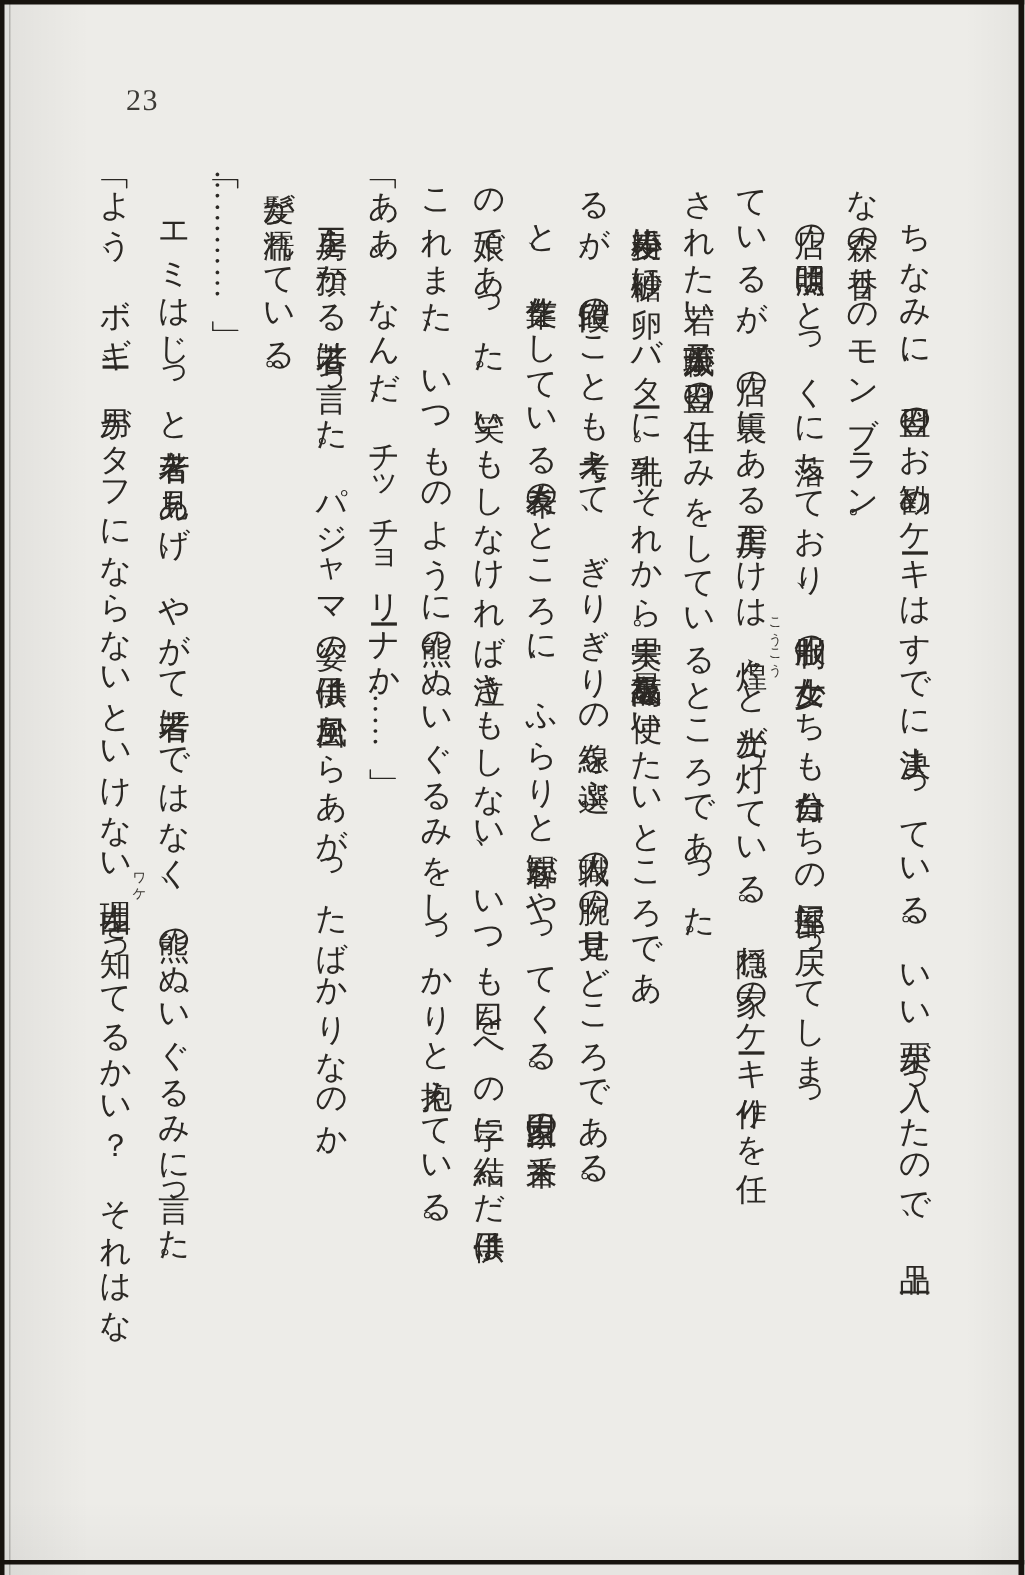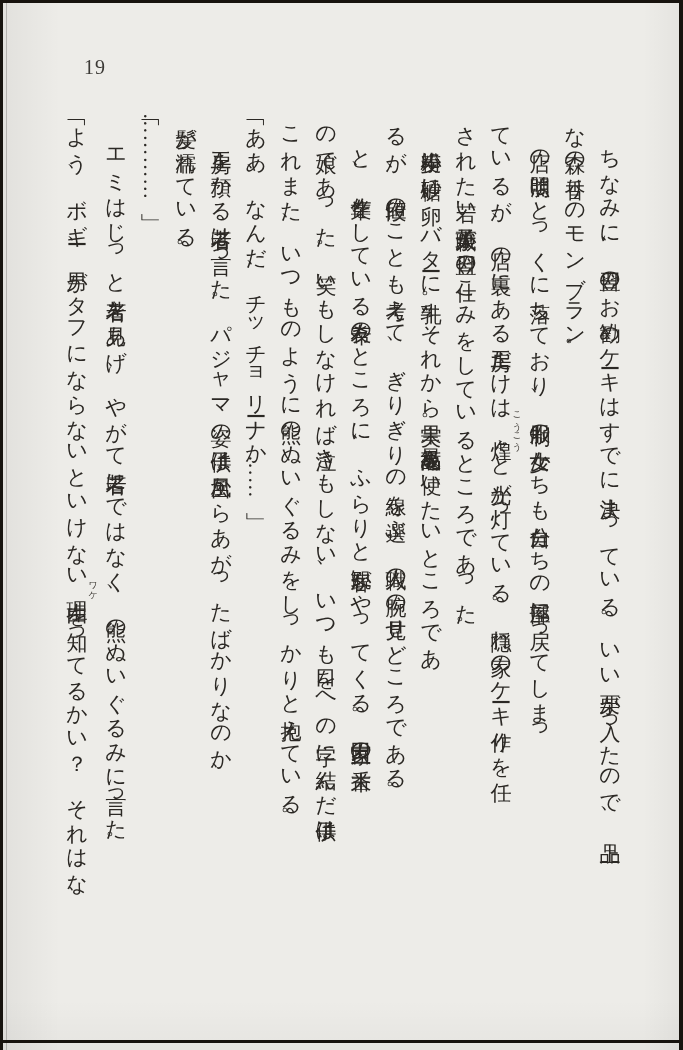--- a/index.html
+++ b/index.html
@@ -67,21 +67,21 @@
 </head>
 <body>
 
 <div class="page" style="--paper: #edece8; --ink: #2b2824; --edge: #17130e;">
   <div class="edge edge-top"></div>
   <div class="edge edge-right"></div>
   <div class="edge edge-bottom"></div>
   <div class="edge edge-left"></div>
   <div class="edge edge-left-faint"></div>
 
-  <div class="page-number">19</div>
+  <div class="page-number">23</div>
 
   <div class="text-block">
       <p class="col indent">ちなみに、翌日のお勧めケーキはすでに決まっている。いい栗が入ったので、上品</p>
       <p class="col">な森の香りのモンブラン。</p>
       <p class="col indent">店の照明はとっくに落ちており、制服の少女たちも自分たちの部屋に戻ってしまっ</p>
       <p class="col">ているが、店の裏にある工房だけは<ruby>煌々<rt>こうこう</rt></ruby>と光が灯っている。隠れ家のケーキ作りを任</p>
       <p class="col">された若い菓子職人が翌日の仕こみをしているところであった。</p>
       <p class="col indent">小麦粉に砂糖に卵。バターに牛乳。それから果実。最高級品を使いたいところであ</p>
       <p class="col">るが、値段のことも考えて、ぎりぎりの線を選ぶ。職人の腕の見せどころである。</p>
       <p class="col indent">と、作業をしている友希のところに、ふらりと観客がやってくる。田宮家の一番末</p>

